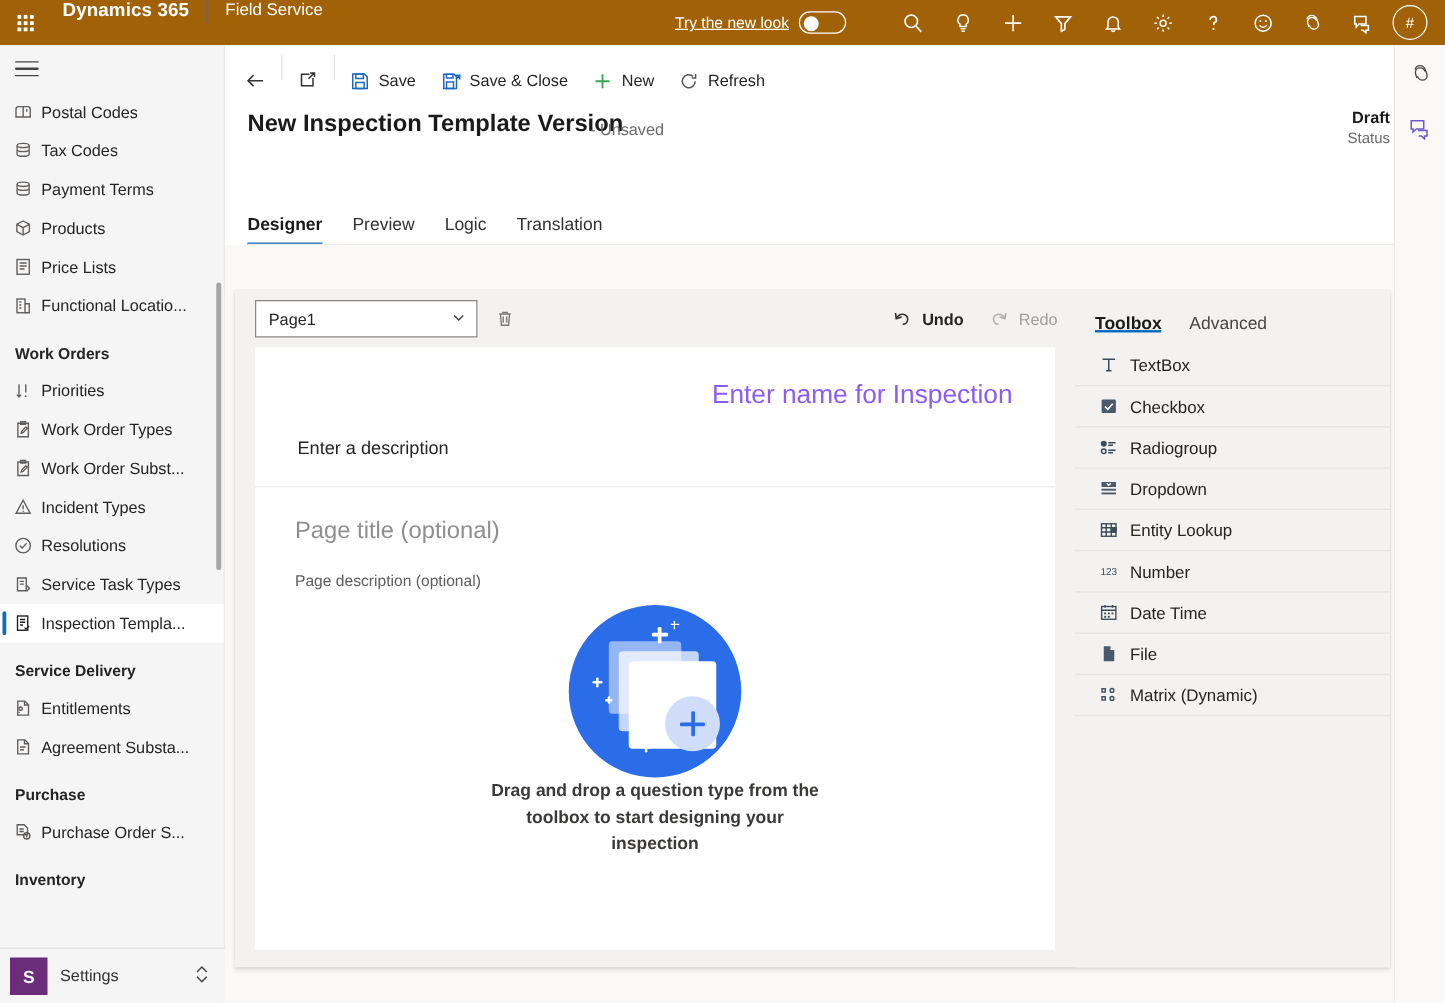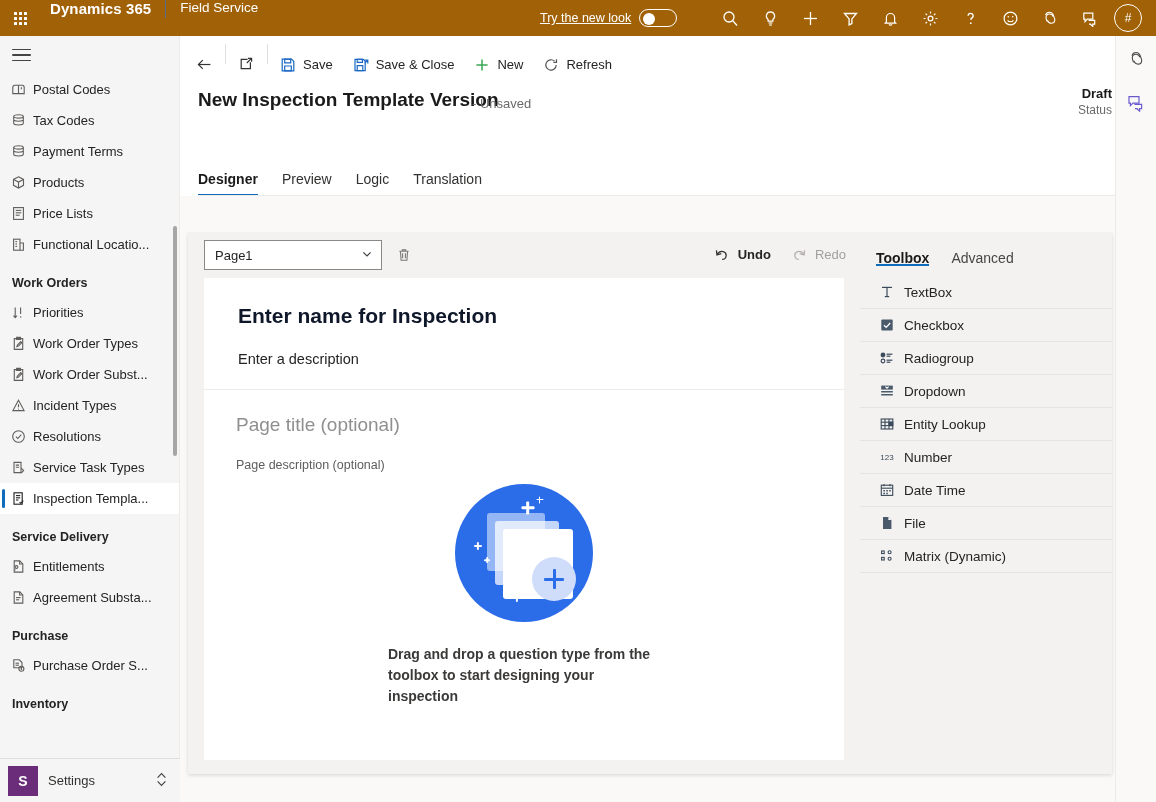--- a/index.html
+++ b/index.html
@@ -175,30 +175,30 @@
     height: 46px; display: flex; align-items: center; padding: 0 14px 0 16px;
   }
   #page-select {
     width: 178px; height: 30px; background: #ffffff; border: 1px solid #8a8886;
     display: flex; align-items: center; padding: 0 8px 0 10px;
     font-size: 13px; color: #242424; cursor: pointer;
   }
   #page-select .pv { flex: 1; }
   #trash-btn { margin-left: 14px; cursor: pointer; display: flex; align-items: center; }
   #undoredo { margin-left: auto; display: flex; align-items: center; gap: 20px; }
-  .urbtn { display: flex; gap: 8px; font-size: 13px; cursor: pointer; }
+  .urbtn { display: flex; align-items: center; gap: 8px; font-size: 13px; cursor: pointer; }
   .urbtn.on { color: #242424; font-weight: bold; }
   .urbtn.off { color: #a19f9d; }
 
   #sheet {
     position: absolute; left: 16px; right: 16px; top: 46px; bottom: 14px;
     background: #ffffff;
   }
   #sheet-head { padding: 26px 34px 22px 34px; border-bottom: 1px solid #edebe9; }
-  #insp-name { font-size: 21px; font-weight: bold; color: #0f172a; }
+  #insp-name { font-size: 21px; font-weight: normal; color: #8b5cf6; text-align: right; }
   #insp-desc { font-size: 14.5px; color: #242424; margin-top: 23px; }
   #sheet-body { padding: 24px 32px 0 32px; }
   #page-title-ph { font-size: 19px; color: #8f8f8f; }
   #page-desc-ph { font-size: 12.5px; color: #5d5d5d; margin-top: 22px; }
 
   #empty {
     margin-top: 12px; display: flex; flex-direction: column; align-items: center;
   }
   #empty-art { position: relative; width: 138px; height: 138px; }
   .circ {
@@ -222,21 +222,21 @@
   .plus-badge::before { width: 20px; height: 3px; }
   .plus-badge::after { width: 3px; height: 20px; }
   .sp { position: absolute; }
   .sp::before, .sp::after {
     content: ""; position: absolute; background: #ffffff; border-radius: 1px;
     left: 50%; top: 50%; transform: translate(-50%,-50%);
   }
   .sp::before { width: 100%; height: 28%; }
   .sp::after  { width: 28%; height: 100%; }
   #empty-text {
-    margin-top: 22px; width: 272px; text-align: left;
+    width: 272px; text-align: center;
     font-size: 14px; font-weight: bold; color: #3b3a39; line-height: 21px;
   }
 
   
   #toolbox {
     width: 252px; flex: none; background: #f3f2f1; position: relative;
   }
   #tb-tabs { display: flex; gap: 22px; padding: 18px 0 0 16px; }
   .tb-tab { font-size: 14px; color: #484644; padding-bottom: 0; cursor: pointer; position: relative; }
   .tb-tab.active { font-weight: bold; color: #1a1a1a; }

